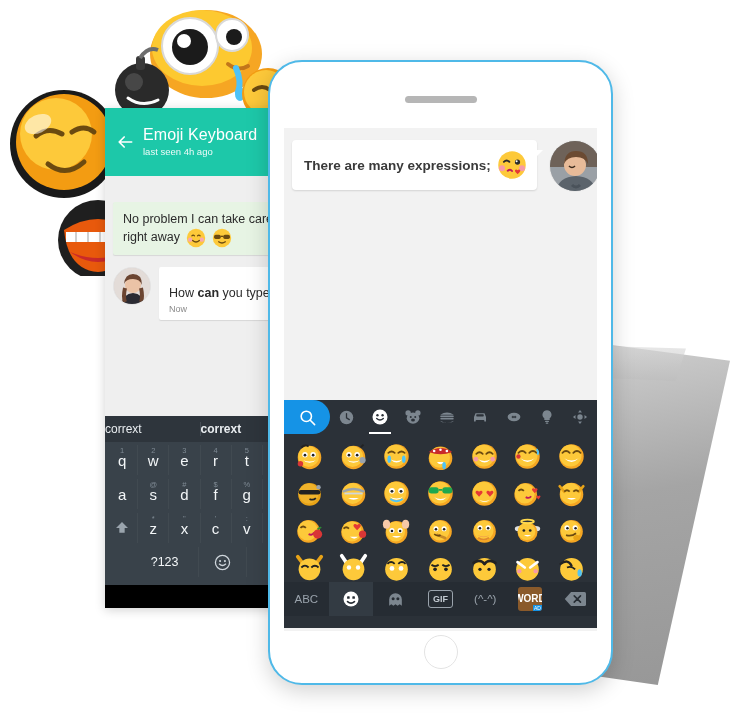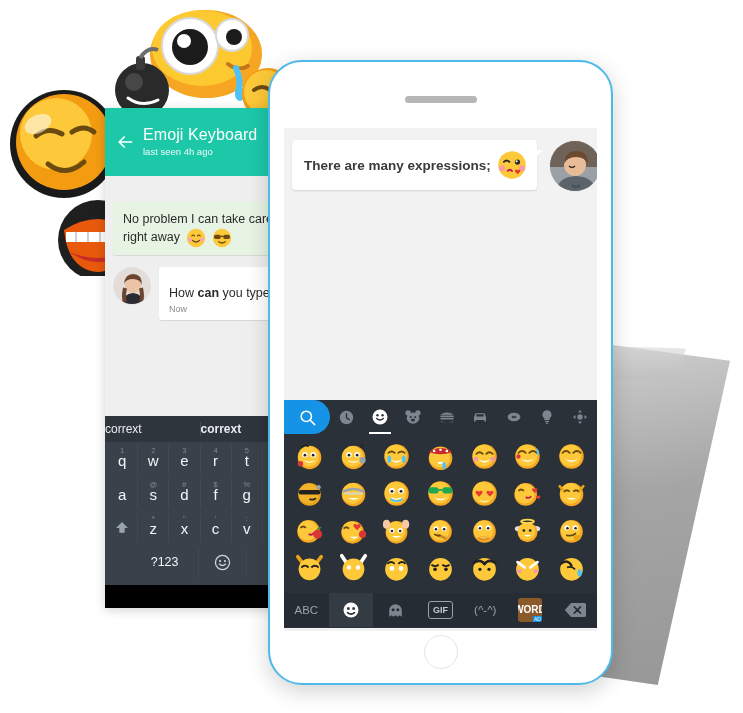--- a/index.html
+++ b/index.html
@@ -181,21 +181,21 @@
     opacity: 0;
   }
   .ek-cat.active .ul { opacity: 1; }
   .ek-grid { padding: 4px 4px 0 4px; }
   .ek-row { display: flex; }
   .ek-cell {
     flex: 1; height: 37px; display: flex;
     align-items: center; justify-content: center;
   }
   .ek-bottom {
-    position: absolute; bottom: 1px; left: 0; right: 0; height: 34px;
+    position: absolute; bottom: 12px; left: 0; right: 0; height: 34px;
     background: #262C33; display: flex; align-items: center;
   }
   .ek-fn {
     flex: 1; height: 34px; display: flex; align-items: center; justify-content: center;
     color: #9aa3ac; font-size: 11.5px;
   }
   .ek-fn.sel { background: #333B43; color: #fff; }
   .gif-box {
     border: 1.5px solid #9aa3ac; border-radius: 3px;
     font-size: 9px; font-weight: 700; padding: 3px 4px; color: #c3cad1;

